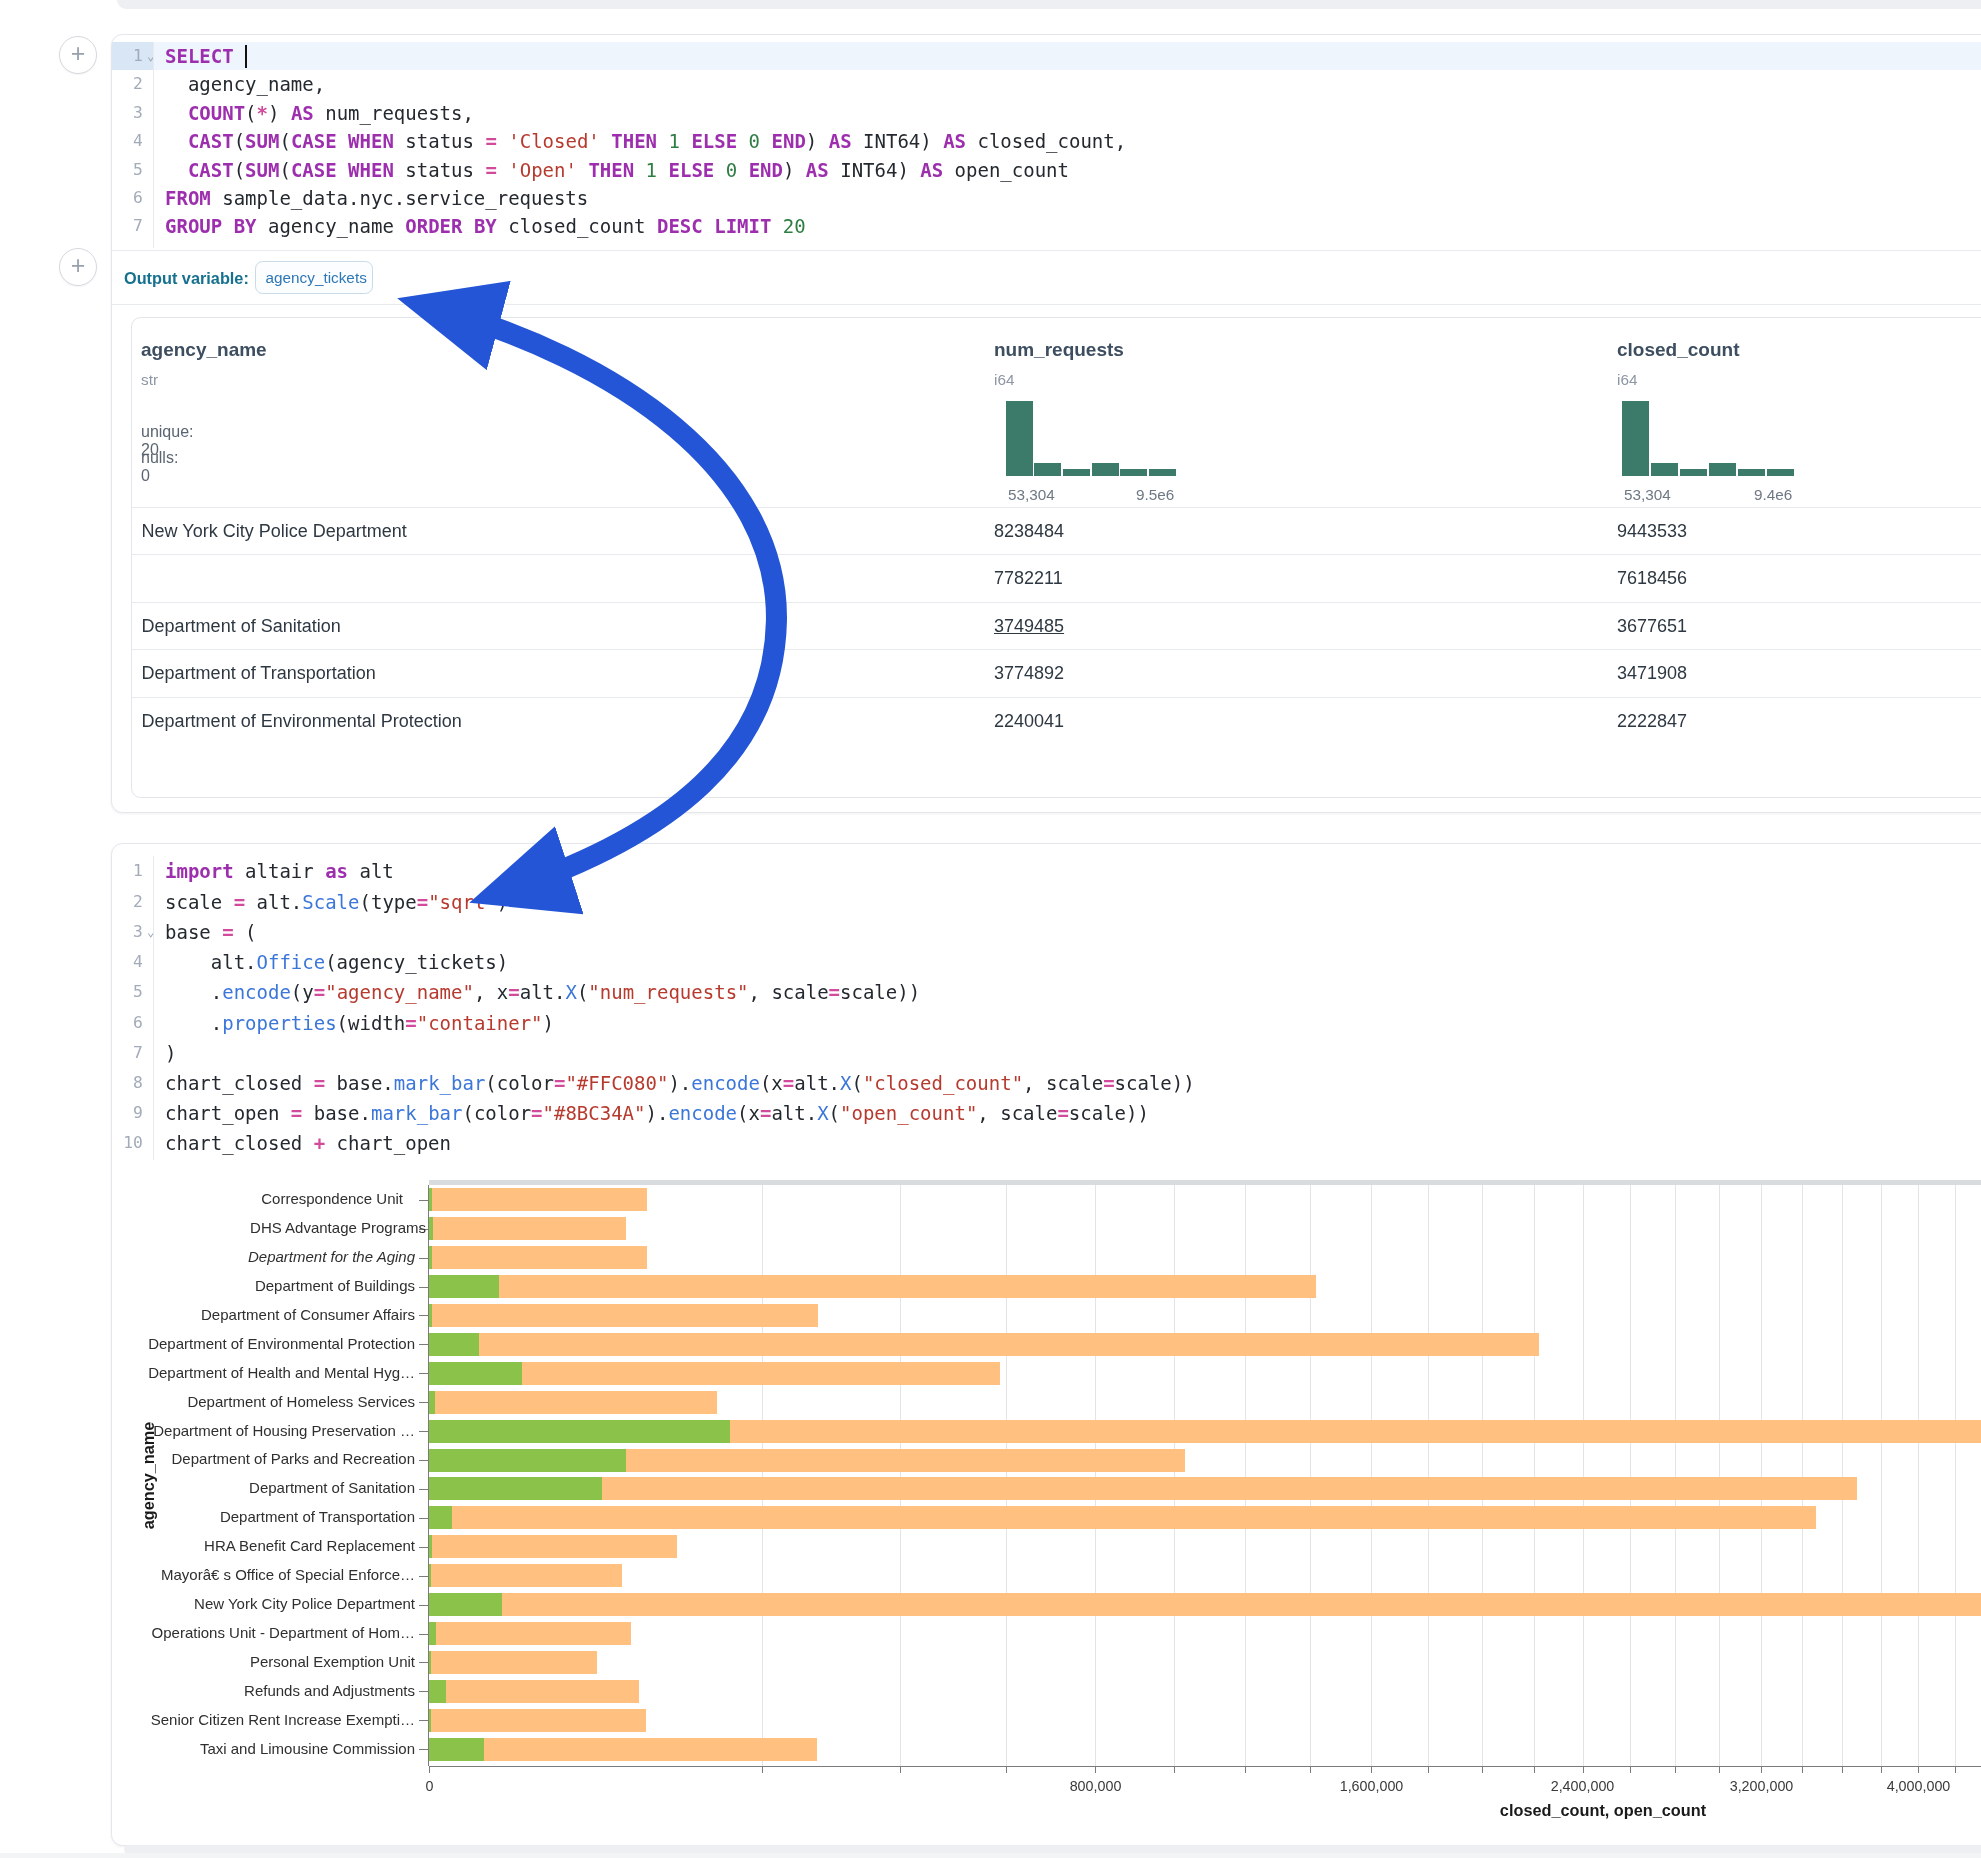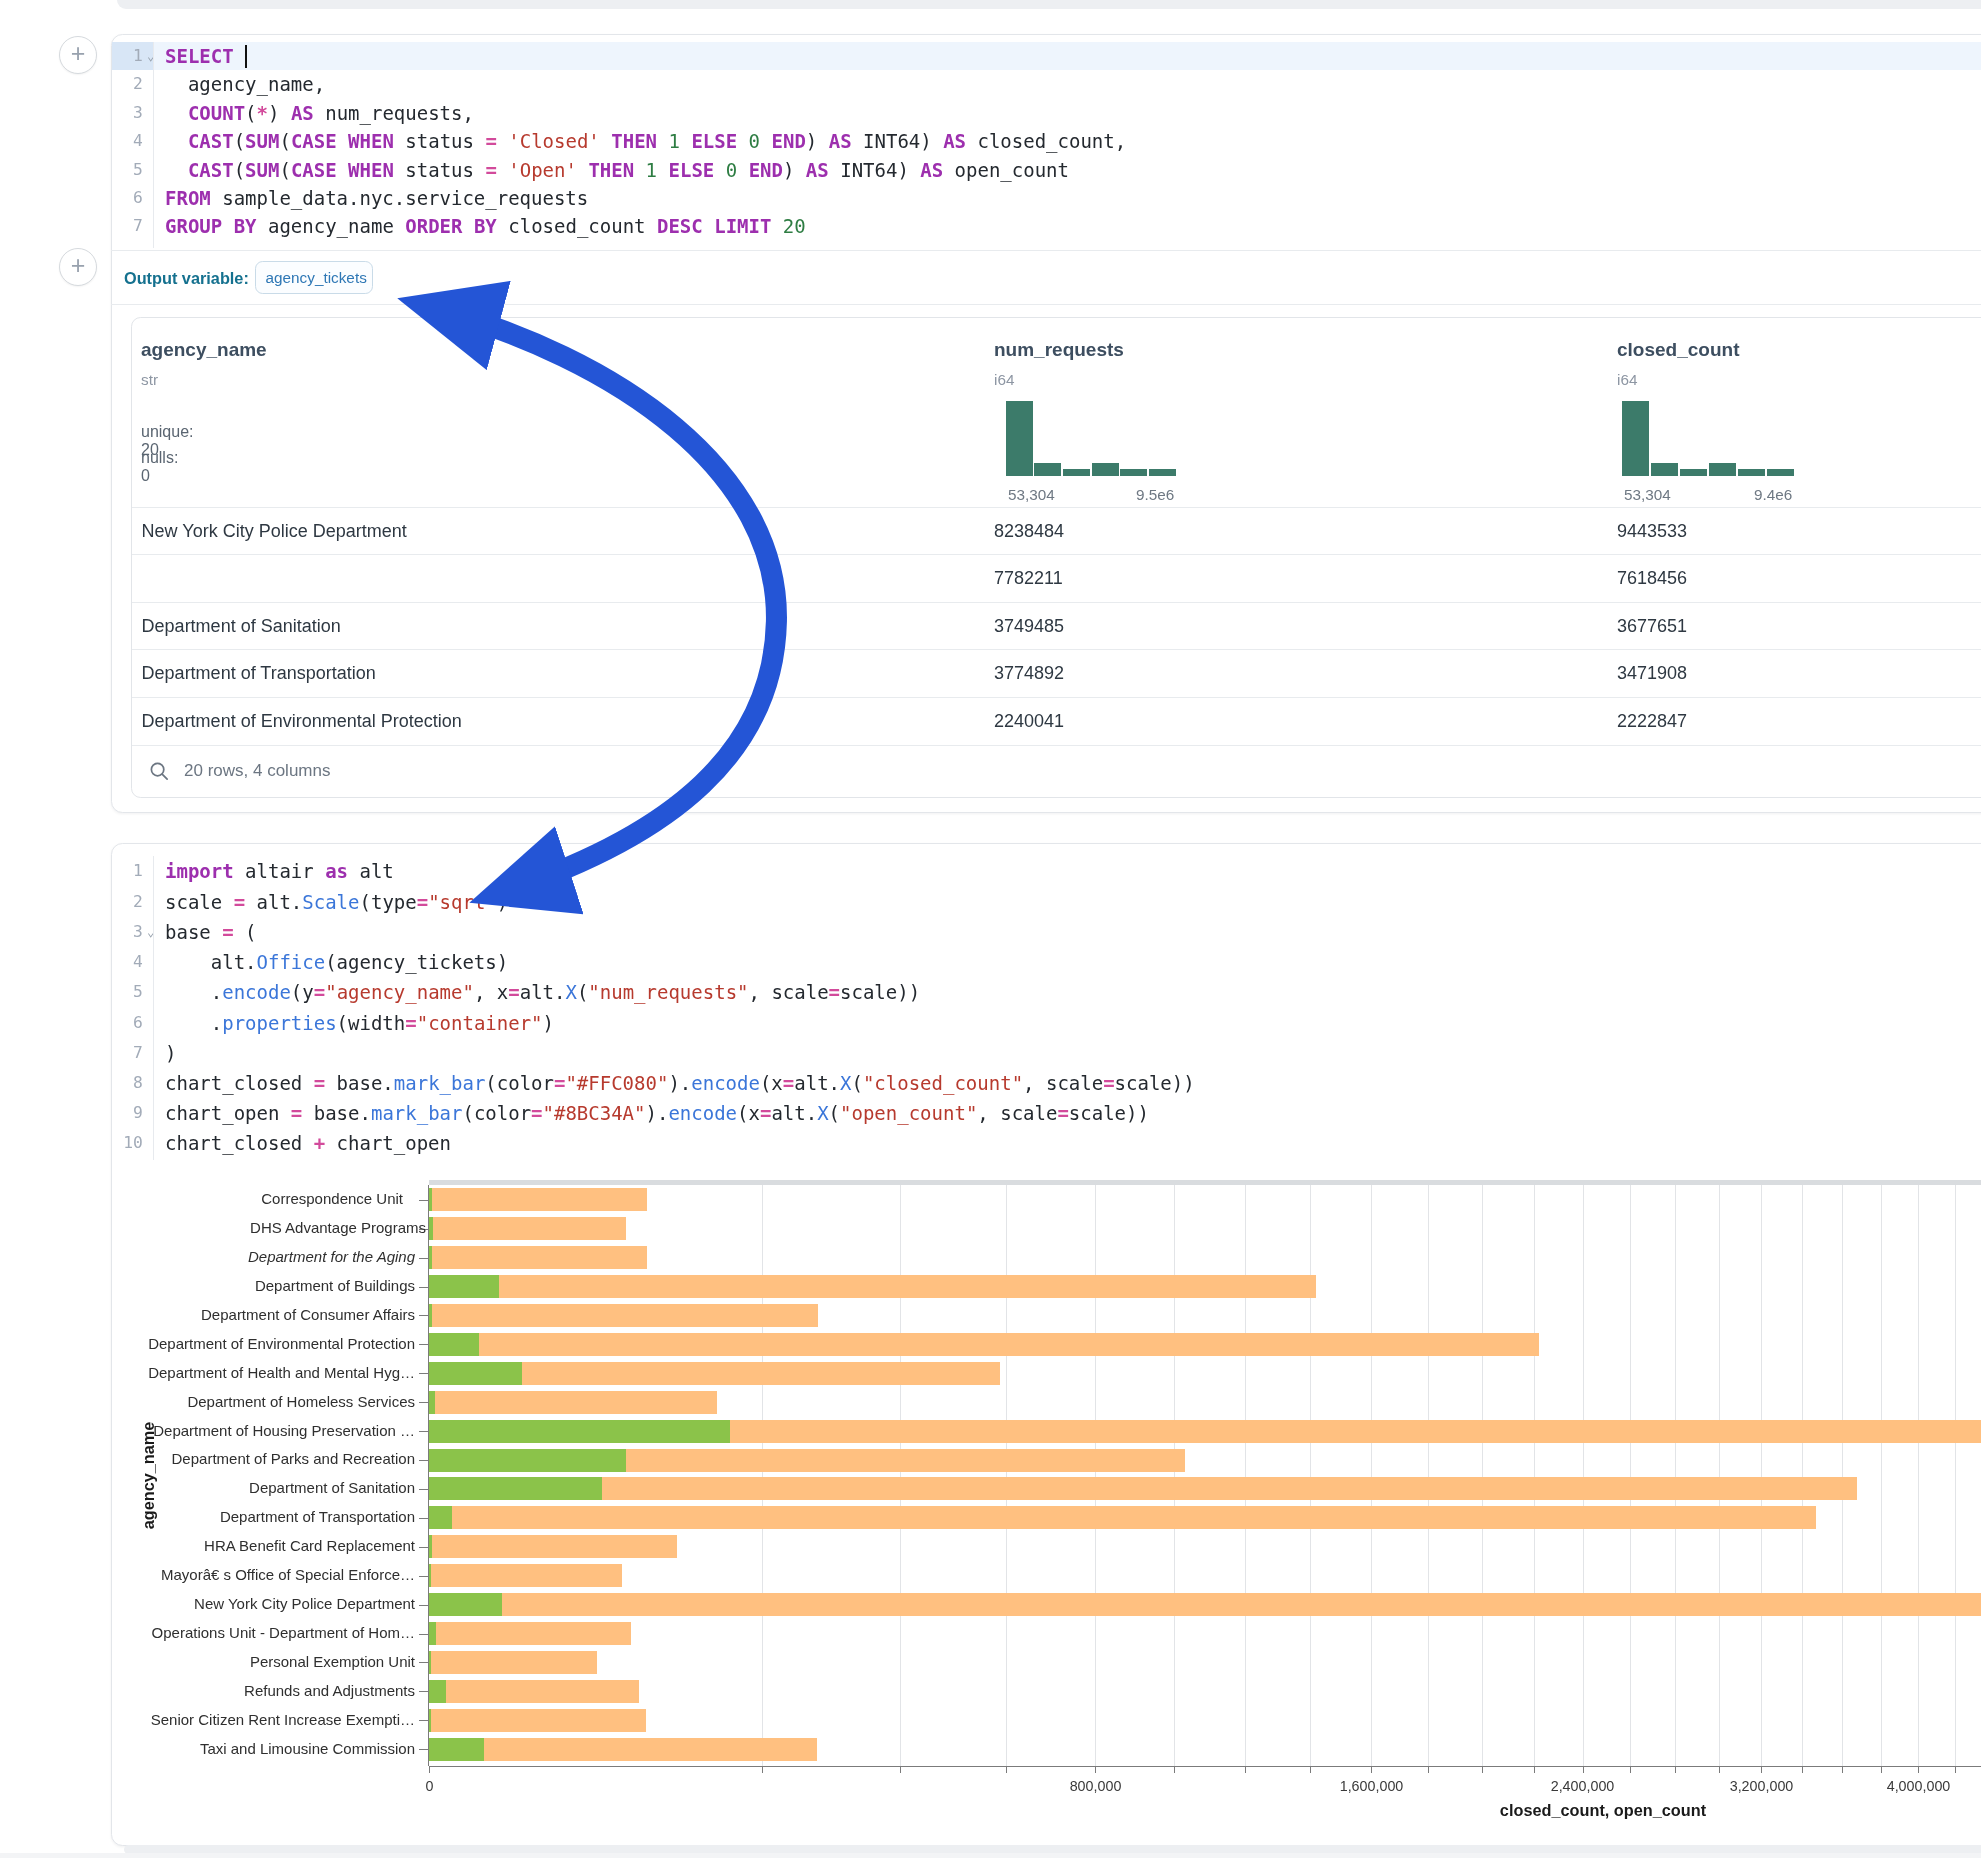--- a/index.html
+++ b/index.html
@@ -112,42 +112,35 @@
         <div class="tcell" style="left: 9.6px;">New York City Police Department</div>
         <div class="tcell" style="left: 862px;">8238484</div>
         <div class="tcell" style="left: 1485px;">9443533</div>
       </div>
       <div class="trow" style="left: 132px; top: 554px; width: 1850px;">
         <div class="tcell" style="left: 862px;">7782211</div>
         <div class="tcell" style="left: 1485px;">7618456</div>
       </div>
       <div class="trow" style="left: 132px; top: 602px; width: 1850px;">
         <div class="tcell" style="left: 9.6px;">Department of Sanitation</div>
-        <div class="tcell" style="left: 862px;">3749485</div>
+        <div class="tcell" style="left: 862px; text-decoration: underline;">3749485</div>
         <div class="tcell" style="left: 1485px;">3677651</div>
       </div>
       <div class="trow" style="left: 132px; top: 649px; width: 1850px;">
         <div class="tcell" style="left: 9.6px;">Department of Transportation</div>
         <div class="tcell" style="left: 862px;">3774892</div>
         <div class="tcell" style="left: 1485px;">3471908</div>
       </div>
       <div class="trow" style="left: 132px; top: 697px; width: 1850px;">
         <div class="tcell" style="left: 9.6px;">Department of Environmental Protection</div>
         <div class="tcell" style="left: 862px;">2240041</div>
         <div class="tcell" style="left: 1485px;">2222847</div>
       </div>
     </div>
 
-  <div class="tfooter" style="left:132px;top:745px;width:1850px;height:51px;">
-    <svg width="21" height="21" viewBox="0 0 22 22" style="position:absolute;left:17px;top:15.3px;">
-      <circle cx="9" cy="9" r="6.5" fill="none" stroke="#6c7682" stroke-width="1.8"></circle>
-      <line x1="14" y1="14" x2="19" y2="19" stroke="#6c7682" stroke-width="1.8" stroke-linecap="round"></line>
-    </svg>
-    <span style="position:absolute;left:52px;top:15.3px;">20 rows, 4 columns</span>
-  </div>
 
   <div class="panel" style="left:111px;top:843px;width:1893px;height:1001px;"></div>
   <div id="py-editor" class="abs" style="left:0;top:0;">
       <div class="codeline" style="top: 856px; height: 30px; line-height: 30px;"><div class="gut" style="line-height: 30px;">1</div><div class="codetxt" style="line-height: 30px;"><span class="tok-kw">import</span><span class="tok-pl"> altair </span><span class="tok-kw">as</span><span class="tok-pl"> alt</span></div></div>
       <div class="codeline" style="top: 887px; height: 30px; line-height: 30px;"><div class="gut" style="line-height: 30px;">2</div><div class="codetxt" style="line-height: 30px;"><span class="tok-pl">scale </span><span class="tok-op">=</span><span class="tok-pl"> alt.</span><span class="tok-fn">Scale</span><span class="tok-pl">(type</span><span class="tok-op">=</span><span class="tok-st">"sqrt"</span><span class="tok-pl">)</span></div></div>
       <div class="codeline" style="top: 917px; height: 30px; line-height: 30px;"><div class="gut" style="line-height: 30px;">3</div><div class="fold" style="line-height: 30px;">⌄</div><div class="codetxt" style="line-height: 30px;"><span class="tok-pl">base </span><span class="tok-op">=</span><span class="tok-pl"> (</span></div></div>
       <div class="codeline" style="top: 947px; height: 30px; line-height: 30px;"><div class="gut" style="line-height: 30px;">4</div><div class="codetxt" style="line-height: 30px;"><span class="tok-pl">    alt.</span><span class="tok-fn">Office</span><span class="tok-pl">(agency_tickets)</span></div></div>
       <div class="codeline" style="top: 977px; height: 30px; line-height: 30px;"><div class="gut" style="line-height: 30px;">5</div><div class="codetxt" style="line-height: 30px;"><span class="tok-pl">    .</span><span class="tok-fn">encode</span><span class="tok-pl">(y</span><span class="tok-op">=</span><span class="tok-st">"agency_name"</span><span class="tok-pl">, x</span><span class="tok-op">=</span><span class="tok-pl">alt.</span><span class="tok-fn">X</span><span class="tok-pl">(</span><span class="tok-st">"num_requests"</span><span class="tok-pl">, scale</span><span class="tok-op">=</span><span class="tok-pl">scale))</span></div></div>
       <div class="codeline" style="top: 1008px; height: 30px; line-height: 30px;"><div class="gut" style="line-height: 30px;">6</div><div class="codetxt" style="line-height: 30px;"><span class="tok-pl">    .</span><span class="tok-fn">properties</span><span class="tok-pl">(width</span><span class="tok-op">=</span><span class="tok-st">"container"</span><span class="tok-pl">)</span></div></div>
       <div class="codeline" style="top: 1038px; height: 30px; line-height: 30px;"><div class="gut" style="line-height: 30px;">7</div><div class="codetxt" style="line-height: 30px;"><span class="tok-pl">)</span></div></div>

